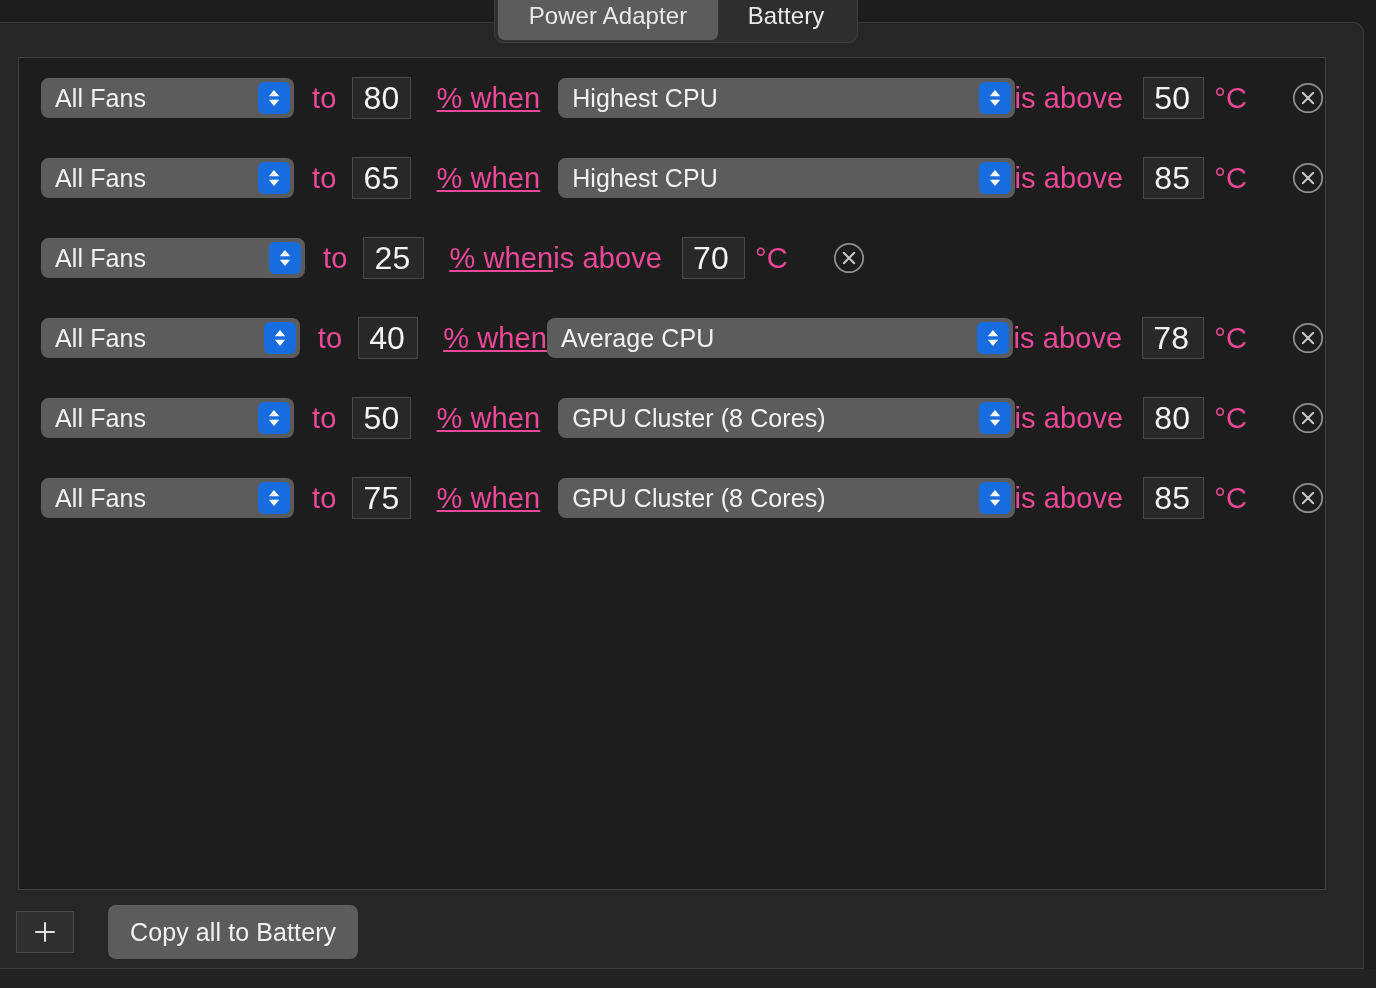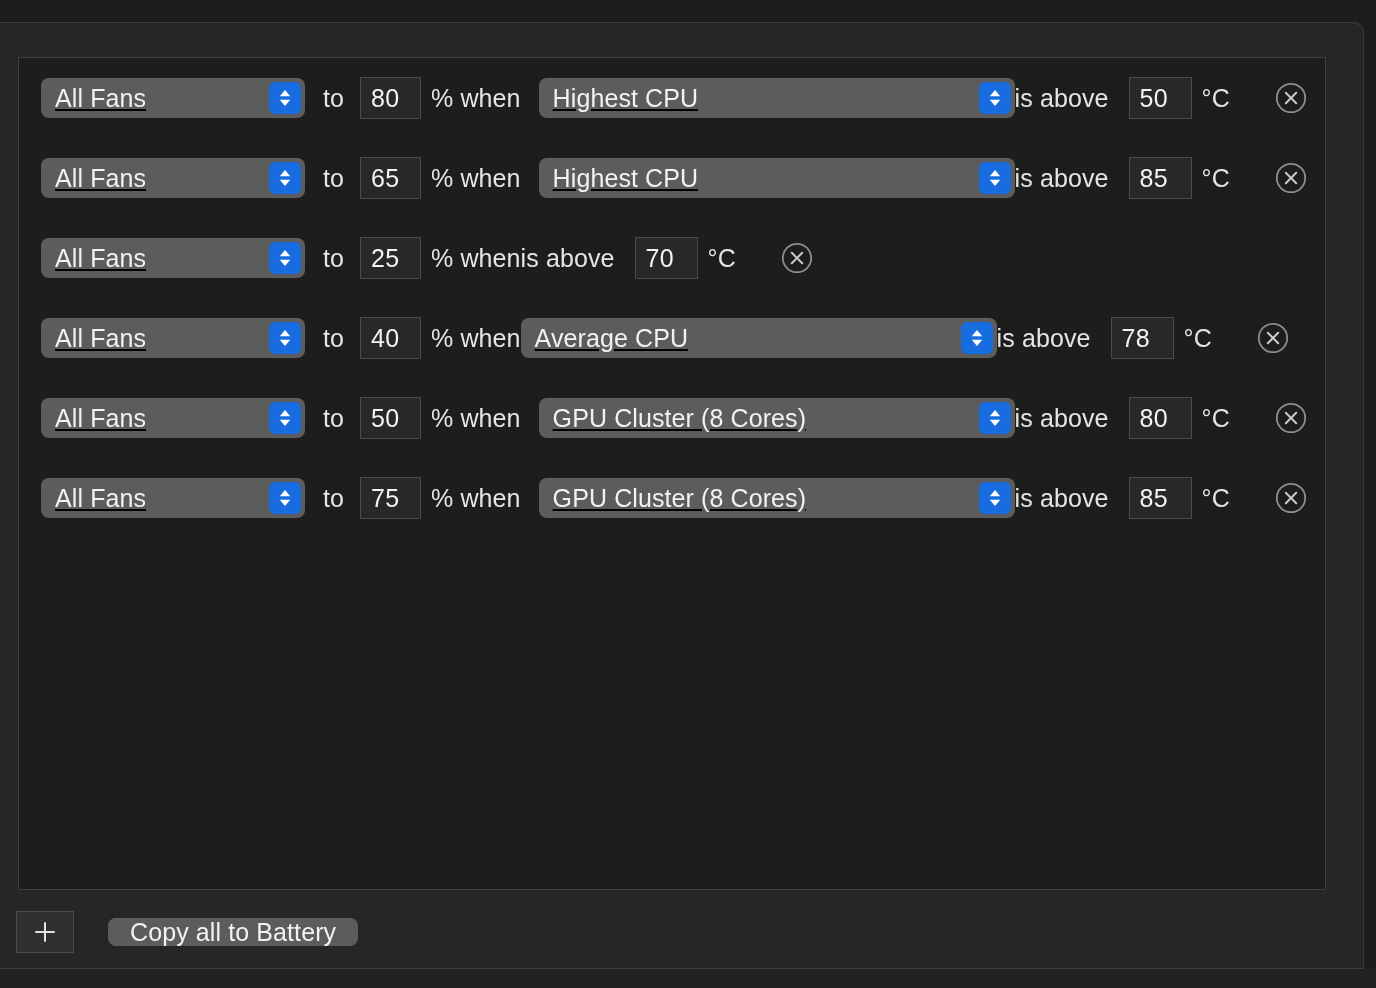--- a/index.html
+++ b/index.html
@@ -128,21 +128,20 @@
     position: relative;
     height: 40px;
     background: #5c5c5c;
     border-radius: 8px;
     display: flex;
     align-items: center;
     box-shadow: 0 0.5px 0 rgba(255,255,255,0.08) inset;
     cursor: default;
     user-select: none;
     box-sizing: border-box;
-    text-decoration: underline;
   }
   .popup .popup-label {
     font-size: 25px;
     color: #f2f2f2;
     padding-left: 14px;
     white-space: nowrap;
     overflow: hidden;
     letter-spacing: 0.1px;
   }
   .popup .stepper {
@@ -158,44 +157,44 @@
     align-items: center;
     justify-content: center;
   }
   .popup .stepper svg { display: block; }
 
   .popup-fan { width: 264px; }
   .popup-sensor { width: 476px; }
 
   
   .word {
-    font-size: 25px;
-    color: #e5e5e5;
+    font-size: 29px;
+    color: #ec4899;
     white-space: nowrap;
     user-select: none;
     letter-spacing: 0.1px;
   }
   .w-to      { margin-left: 18px; }
-  .w-pct     { margin-left: 10px; }
+  .w-pct     { margin-left: 25px; text-decoration: underline; }
   .w-above   { }
   .w-degc    { margin-left: 10px; }
 
   
   .numfield {
     background: #282828;
     border: 1px solid #4a4a4a;
     box-sizing: border-box;
     height: 42px;
     display: flex;
     align-items: center;
     padding-left: 10px;
     cursor: text;
   }
   .numfield span {
-    font-size: 25px;
+    font-size: 32px;
     color: #f3f3f3;
     letter-spacing: 0.2px;
   }
   .numfield.pct  { width: 61px; margin-left: 16px; }
   .numfield.temp { width: 63px; margin-left: 20px; }
 
   
   .delete-btn {
     margin-left: 44px;
     width: 34px;
@@ -220,21 +219,21 @@
     border: 1px solid #4a4a4a;
     box-sizing: border-box;
     display: flex;
     align-items: center;
     justify-content: center;
     cursor: default;
   }
   #add-button svg { display: block; }
   #copy-button {
     margin-left: 34px;
-    height: 28px;
+    height: 54px;
     padding: 0 22px;
     background: #5c5c5c;
     border-radius: 8px;
     display: flex;
     align-items: center;
     justify-content: center;
     font-size: 25px;
     color: #f2f2f2;
     cursor: default;
     user-select: none;
@@ -242,20 +241,30 @@
     box-shadow: 0 0.5px 0 rgba(255,255,255,0.08) inset;
   }
 </style>
 </head>
 <body>
 
 <div id="window">
 
   <div id="window-body"></div>
 
+  <div id="tabbar">
+    <div id="tab-group">
+      <div class="tab selected" id="tab-power">
+        <span>Power Adapter</span>
+      </div>
+      <div class="tab" id="tab-battery">
+        <span>Battery</span>
+      </div>
+    </div>
+  </div>
 
   <div id="rules-panel">
     <div id="rules-list">
 
       <div class="rule-row">
         <div class="popup popup-fan">
           <span class="popup-label">All Fans</span>
           <span class="stepper">
             <svg width="20" height="22" viewBox="0 0 20 22">
                 <path d="M10 3 L15.2 9.2 H4.8 Z" fill="#ffffff"></path>

